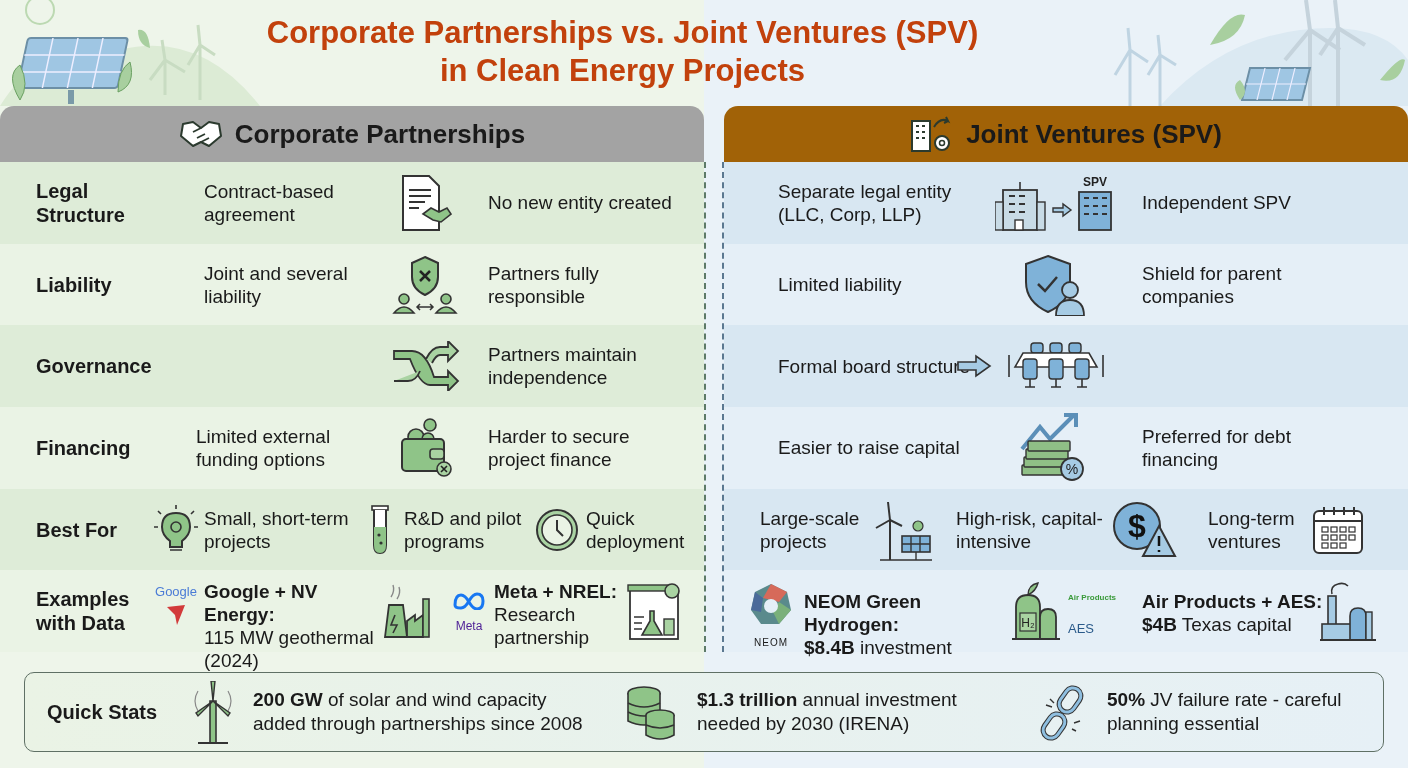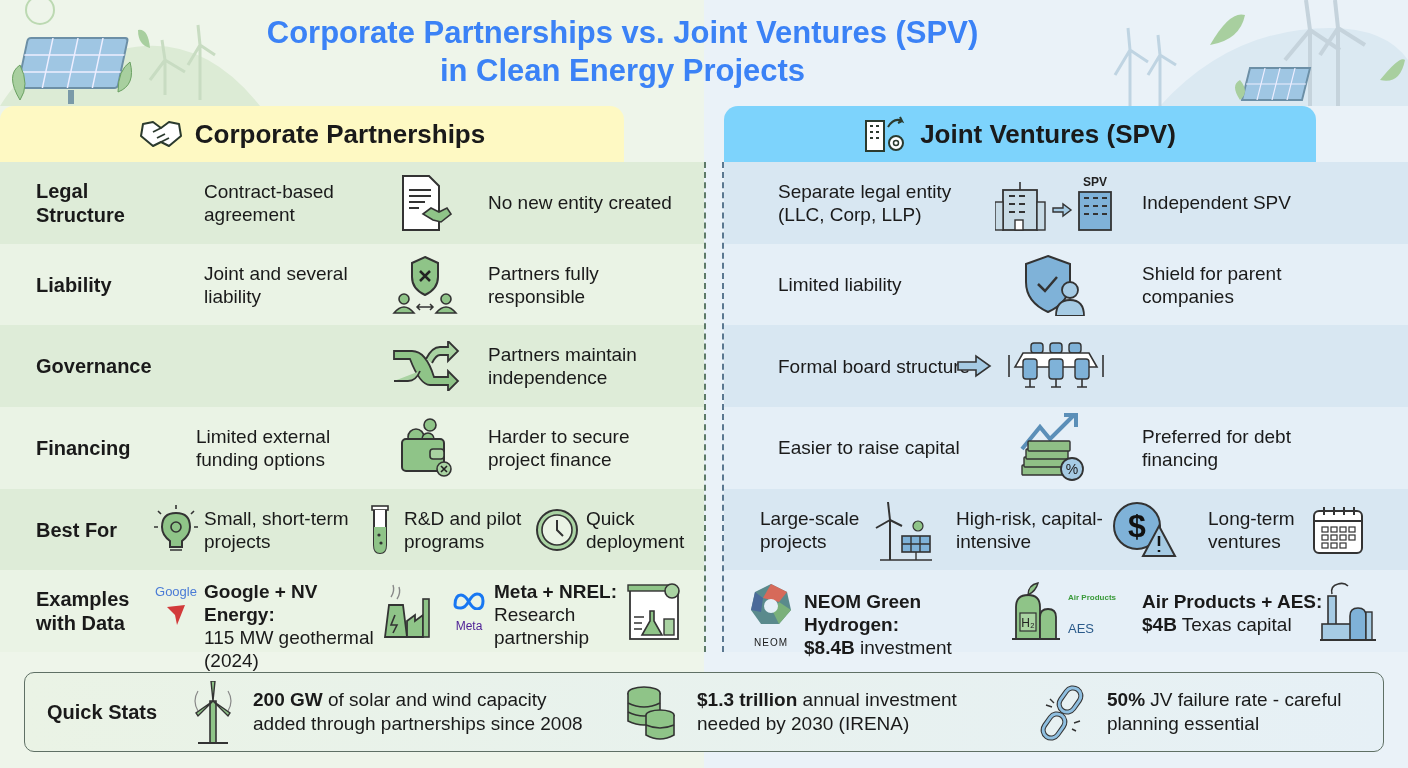--- a/index.html
+++ b/index.html
@@ -1,22 +1,22 @@
 <!DOCTYPE html>
 <html><head>
 <meta charset="utf-8">
 <style>
 *{box-sizing:border-box;margin:0;padding:0}
 body{width:1408px;height:768px;overflow:hidden;font-family:"Liberation Sans",sans-serif;color:#1a1a1a;
  background:linear-gradient(90deg,#eef5ea 0%,#eef5ea 50%,#eaf2f8 50%,#eaf2f8 100%);position:relative}
-.title{position:absolute;top:14px;left:0;width:1245px;text-align:center;font-weight:700;font-size:31px;line-height:38px;color:#3b82f6}
+.title{position:absolute;top:14px;left:0;width:1245px;text-align:center;font-weight:700;font-size:31px;line-height:38px;color:#c2410c}
 .deco{position:absolute}
 .hdr{position:absolute;top:106px;height:56px;border-radius:14px 14px 0 0;display:flex;align-items:center;justify-content:center;gap:12px;font-weight:700;font-size:26px}
-.hdr.l{left:0;width:624px;background:#fef9c3}
-.hdr.r{left:724px;width:592px;background:#7dd3fc}
+.hdr.l{left:0;width:704px;background:#a3a3a3}
+.hdr.r{left:724px;width:684px;background:#a16207}
 .col{position:absolute;top:162px;height:490px}
 .col.l{left:0;width:704px}
 .col.r{left:724px;width:684px}
 .row{height:81.7px;display:flex;align-items:center;position:relative;font-size:19px;line-height:23px}
 .col.l .row:nth-child(odd){background:#deecd8}
 .col.l .row:nth-child(even){background:#eaf3e5}
 .col.r .row:nth-child(odd){background:#d8e7f2}
 .col.r .row:nth-child(even){background:#e5eff7}
 .lbl{position:absolute;left:36px;font-weight:700;font-size:20px;line-height:24px;width:130px}
 .c{position:absolute}

